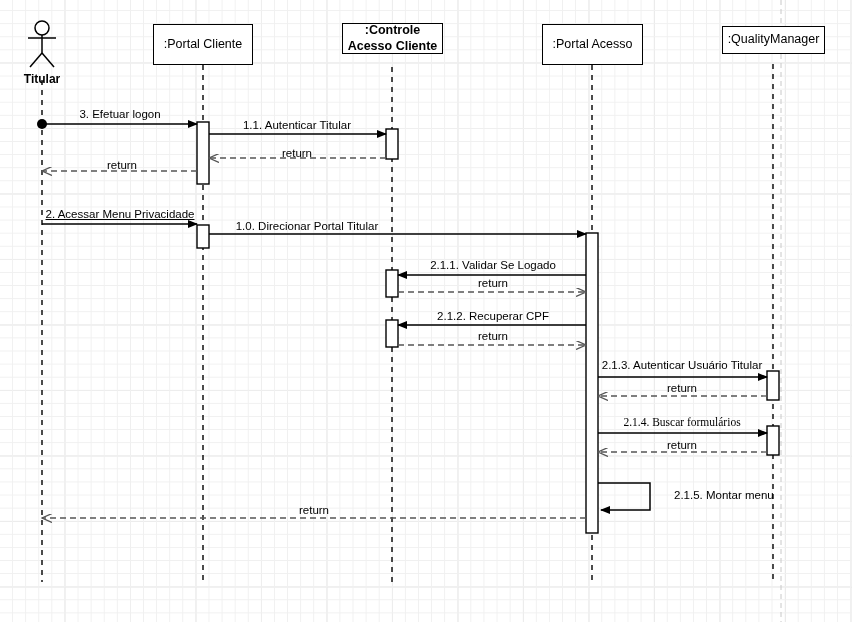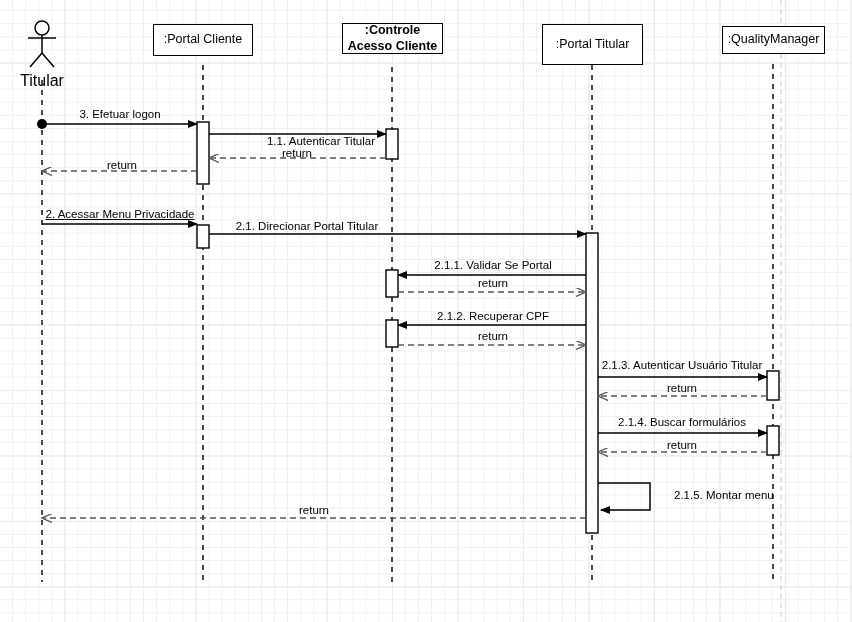--- a/index.html
+++ b/index.html
@@ -53,24 +53,25 @@
   .msg-label {
     position: absolute;
     font-size: 11.5px;
     color: #000000;
     white-space: nowrap;
     transform: translateX(-50%);
     background: transparent;
   }
   .actor-label {
     position: absolute;
-    font-size: 16px;
+    font-size: 12px;
     color: #000000;
     white-space: nowrap;
     transform: translateX(-50%);
+    font-weight: bold;
   }
 </style>
 </head>
 <body>
 
 <div id="canvas">
   <svg id="svg-layer" xmlns="http://www.w3.org/2000/svg" viewBox="0 0 852 622">
     <defs>
       <marker id="arrow-solid" markerWidth="10" markerHeight="8" refX="9" refY="4" orient="auto" markerUnits="userSpaceOnUse">
         <path d="M0,0 L10,4 L0,8 z" fill="#000000"></path>
@@ -121,37 +122,37 @@
         <line x1="598" y1="377" x2="767" y2="377" stroke="#000000" stroke-width="1.5" marker-end="url(#arrow-solid)"></line>
         <line x1="767" y1="396" x2="598" y2="396" stroke="#555555" stroke-width="1.3" marker-end="url(#arrow-open)" stroke-dasharray="6,4"></line>
         <line x1="598" y1="433" x2="767" y2="433" stroke="#000000" stroke-width="1.5" marker-end="url(#arrow-solid)"></line>
         <line x1="767" y1="452" x2="598" y2="452" stroke="#555555" stroke-width="1.3" marker-end="url(#arrow-open)" stroke-dasharray="6,4"></line>
         <line x1="586" y1="518" x2="42" y2="518" stroke="#555555" stroke-width="1.3" marker-end="url(#arrow-open)" stroke-dasharray="6,4"></line>
         <path d="M 598 483 L 650 483 L 650 510 L 601 510" fill="none" stroke="#000000" stroke-width="1.5" marker-end="url(#arrow-solid)"></path>
       </g>
   </svg>
 
   <div id="boxes-layer">
-      <div class="lifeline-box" style="left: 153px; top: 24px; width: 100px; height: 32px;">:Portal Cliente</div>
+      <div class="lifeline-box" style="left: 153px; top: 24px; width: 100px; height: 41px;">:Portal Cliente</div>
       <div class="lifeline-box" style="left: 342px; top: 23px; width: 101px; height: 31px; font-weight: bold;">:Controle Acesso Cliente</div>
-      <div class="lifeline-box" style="left: 542px; top: 24px; width: 101px; height: 41px;">:Portal Titular</div>
+      <div class="lifeline-box" style="left: 542px; top: 24px; width: 101px; height: 41px;">:Portal Acesso</div>
       <div class="lifeline-box" style="left: 722px; top: 26px; width: 103px; height: 28px;">:QualityManager</div>
     </div>
   <div id="labels-layer">
       <div class="actor-label" style="left: 42px; top: 72px;">Titular</div>
       <div class="msg-label" style="left: 120px; top: 108px;">3. Efetuar logon</div>
-      <div class="msg-label" style="left: 297px; top: 135px; margin-left: 24px;">1.1. Autenticar Titular</div>
+      <div class="msg-label" style="left: 297px; top: 119px;">1.1. Autenticar Titular</div>
       <div class="msg-label" style="left: 297px; top: 147px;">return</div>
       <div class="msg-label" style="left: 122px; top: 159px;">return</div>
       <div class="msg-label" style="left: 120px; top: 208px; text-decoration: underline;">2. Acessar Menu Privacidade</div>
-      <div class="msg-label" style="left: 307px; top: 220px;">2.1. Direcionar Portal Titular</div>
-      <div class="msg-label" style="left: 493px; top: 259px;">2.1.1. Validar Se Portal</div>
+      <div class="msg-label" style="left: 307px; top: 220px;">1.0. Direcionar Portal Titular</div>
+      <div class="msg-label" style="left: 493px; top: 259px;">2.1.1. Validar Se Logado</div>
       <div class="msg-label" style="left: 493px; top: 277px;">return</div>
       <div class="msg-label" style="left: 493px; top: 310px;">2.1.2. Recuperar CPF</div>
       <div class="msg-label" style="left: 493px; top: 330px;">return</div>
       <div class="msg-label" style="left: 682px; top: 359px;">2.1.3. Autenticar Usuário Titular</div>
       <div class="msg-label" style="left: 682px; top: 382px;">return</div>
-      <div class="msg-label" style="left: 682px; top: 416px;">2.1.4. Buscar formulários</div>
+      <div class="msg-label" style="left: 682px; top: 416px; font-family: Liberation Serif, serif;">2.1.4. Buscar formulários</div>
       <div class="msg-label" style="left: 682px; top: 439px;">return</div>
       <div class="msg-label" style="left: 314px; top: 504px;">return</div>
       <div class="msg-label" style="left: 657px; top: 489px; transform: none; margin-left: 17px;">2.1.5. Montar menu</div>
     </div>
 </div>
 
 </body></html>

